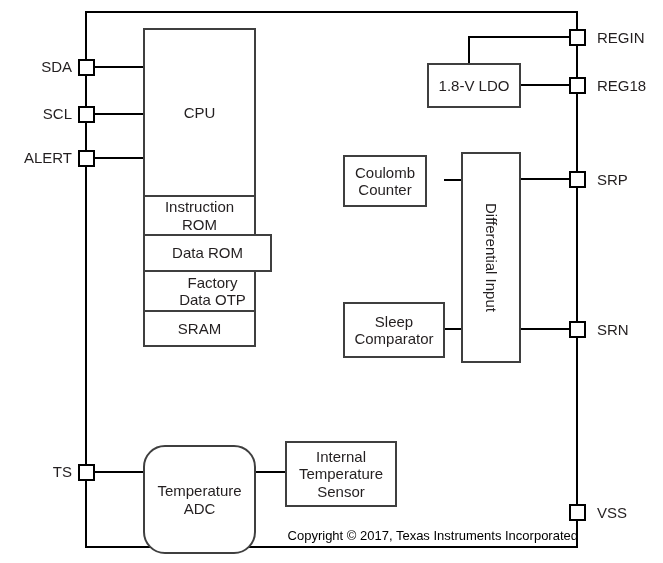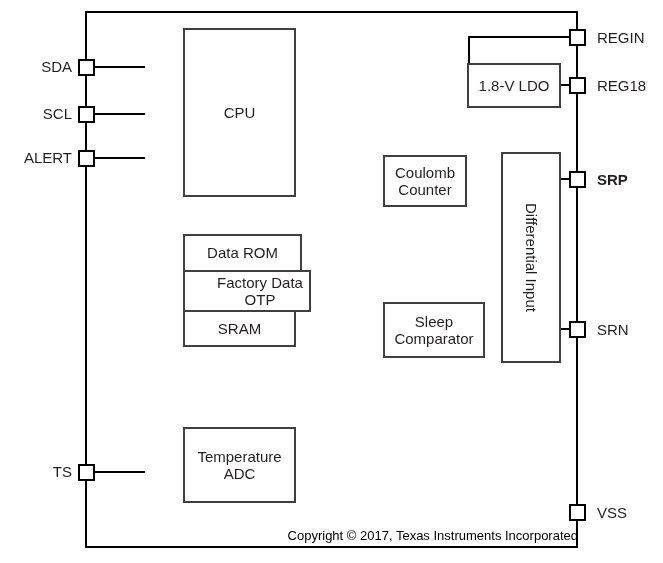--- a/index.html
+++ b/index.html
@@ -7,21 +7,21 @@
     position:relative;width:663px;height:563px;background:#ffffff;
     font-family:"Liberation Sans", sans-serif;color:#231f20;overflow:hidden;
   }
   .chip{
     position:absolute;left:85px;top:11px;width:493px;height:537px;
     border:2px solid #000000;box-sizing:border-box;background:#ffffff;
   }
   .block{
     position:absolute;box-sizing:border-box;border:2px solid #3f3f3f;background:#ffffff;
     display:flex;align-items:center;justify-content:center;text-align:center;
-    font-size:15px;line-height:1.15;padding:2px;margin-left:40px;
+    font-size:15px;line-height:1.15;padding:2px;
   }
   .vertical-text{
     writing-mode:vertical-rl;text-orientation:mixed;white-space:nowrap;
   }
   .pin{
     position:absolute;width:17px;height:17px;box-sizing:border-box;
     border:2px solid #000000;background:#ffffff;
   }
   .pin-label{
     position:absolute;font-size:15px;line-height:18px;white-space:nowrap;
@@ -41,21 +41,21 @@
 
   <div class="chip"></div>
 
   <div class="pin-label left" style="right:591px;top:58px;">SDA</div>
   <div class="pin-label left" style="right:591px;top:105px;">SCL</div>
   <div class="pin-label left" style="right:591px;top:149px;">ALERT</div>
   <div class="pin-label left" style="right:591px;top:463px;margin-left:28px;">TS</div>
 
   <div class="pin-label" style="left:597px;top:29px;">REGIN</div>
   <div class="pin-label" style="left:597px;top:77px;">REG18</div>
-  <div class="pin-label" style="left:597px;top:171px;font-weight:bold;">SRP</div>
+  <div class="pin-label" style="left:597px;top:171px;">SRP</div>
   <div class="pin-label" style="left:597px;top:321px;">SRN</div>
   <div class="pin-label" style="left:597px;top:504px;text-align:center;">VSS</div>
 
   <div class="pin" style="left:78px;top:59px;"></div>
   <div class="pin" style="left:78px;top:106px;"></div>
   <div class="pin" style="left:78px;top:150px;"></div>
   <div class="pin" style="left:78px;top:464px;"></div>
 
   <div class="pin" style="left:569px;top:29px;"></div>
   <div class="pin" style="left:569px;top:77px;"></div>
@@ -72,24 +72,27 @@
   <div class="wire h" style="left:520px;top:178px;width:50px;"></div>
   <div class="wire h" style="left:520px;top:328px;width:50px;"></div>
   <div class="wire h" style="left:444px;top:179px;width:18px;"></div>
   <div class="wire h" style="left:444px;top:328px;width:18px;"></div>
   <div class="wire h" style="left:95px;top:471px;width:50px;"></div>
   <div class="wire h" style="left:254px;top:471px;width:32px;"></div>
 
   <div class="block" style="left:143px;top:28px;width:113px;height:169px;">
       <span>CPU</span>
     </div>
-  <div class="block" style="left:143px;top:234px;width:119px;height:38px;">
+  <div class="block" style="left:143px;top:195px;width:113px;height:41px;">
+      <span>Instruction ROM</span>
+    </div>
+  <div class="block" style="left:143px;top:234px;width:129px;height:38px;">
       <span>Data ROM</span>
     </div>
-  <div class="block" style="left:143px;top:270px;width:128px;height:42px;padding-left:28px;">
+  <div class="block" style="left:143px;top:270px;width:113px;height:42px;padding-left:28px;">
       <span>Factory Data OTP</span>
     </div>
   <div class="block" style="left:143px;top:310px;width:113px;height:37px;">
       <span>SRAM</span>
     </div>
 
   <div class="block" style="left:427px;top:63px;width:94px;height:45px;">
       <span>1.8-V LDO</span>
     </div>
 
@@ -98,20 +101,23 @@
     </div>
 
   <div class="block" style="left:461px;top:152px;width:60px;height:211px;">
       <span class="vertical-text">Differential Input</span>
     </div>
 
   <div class="block" style="left:343px;top:302px;width:102px;height:56px;">
       <span>Sleep Comparator</span>
     </div>
 
-  <div class="block" style="left:143px;top:427px;width:113px;height:76px;">
+  <div class="block" style="left:143px;top:445px;width:113px;height:109px;border-radius:22px;">
       <span style="max-width:90px;">Temperature ADC</span>
     </div>
 
+  <div class="block" style="left:285px;top:441px;width:112px;height:66px;">
+      <span style="max-width:100px;">Internal Temperature Sensor</span>
+    </div>
 
   <div class="copyright">Copyright © 2017, Texas Instruments Incorporated</div>
 
 </div>
 
 </body></html>

